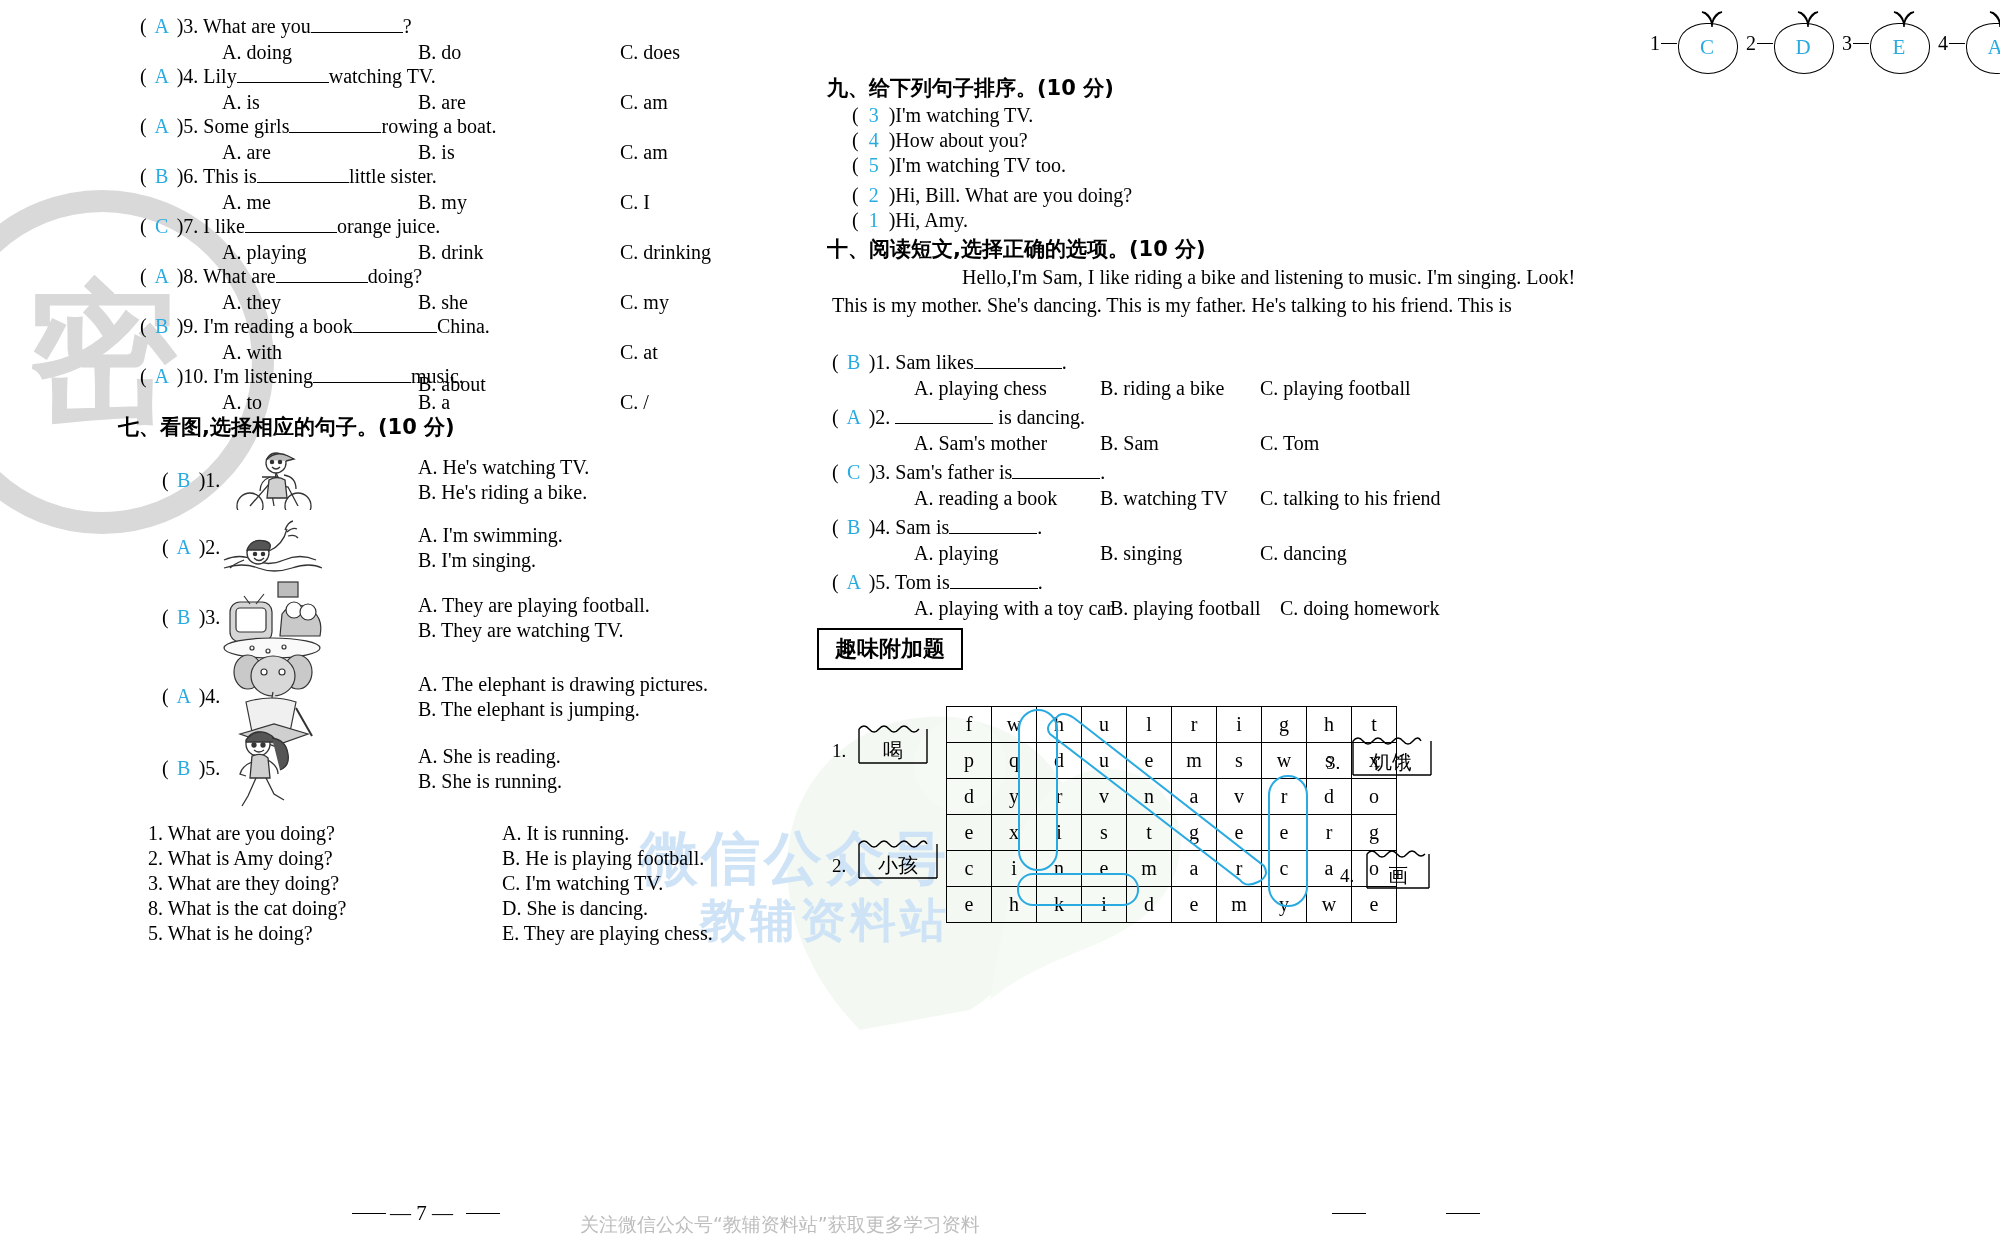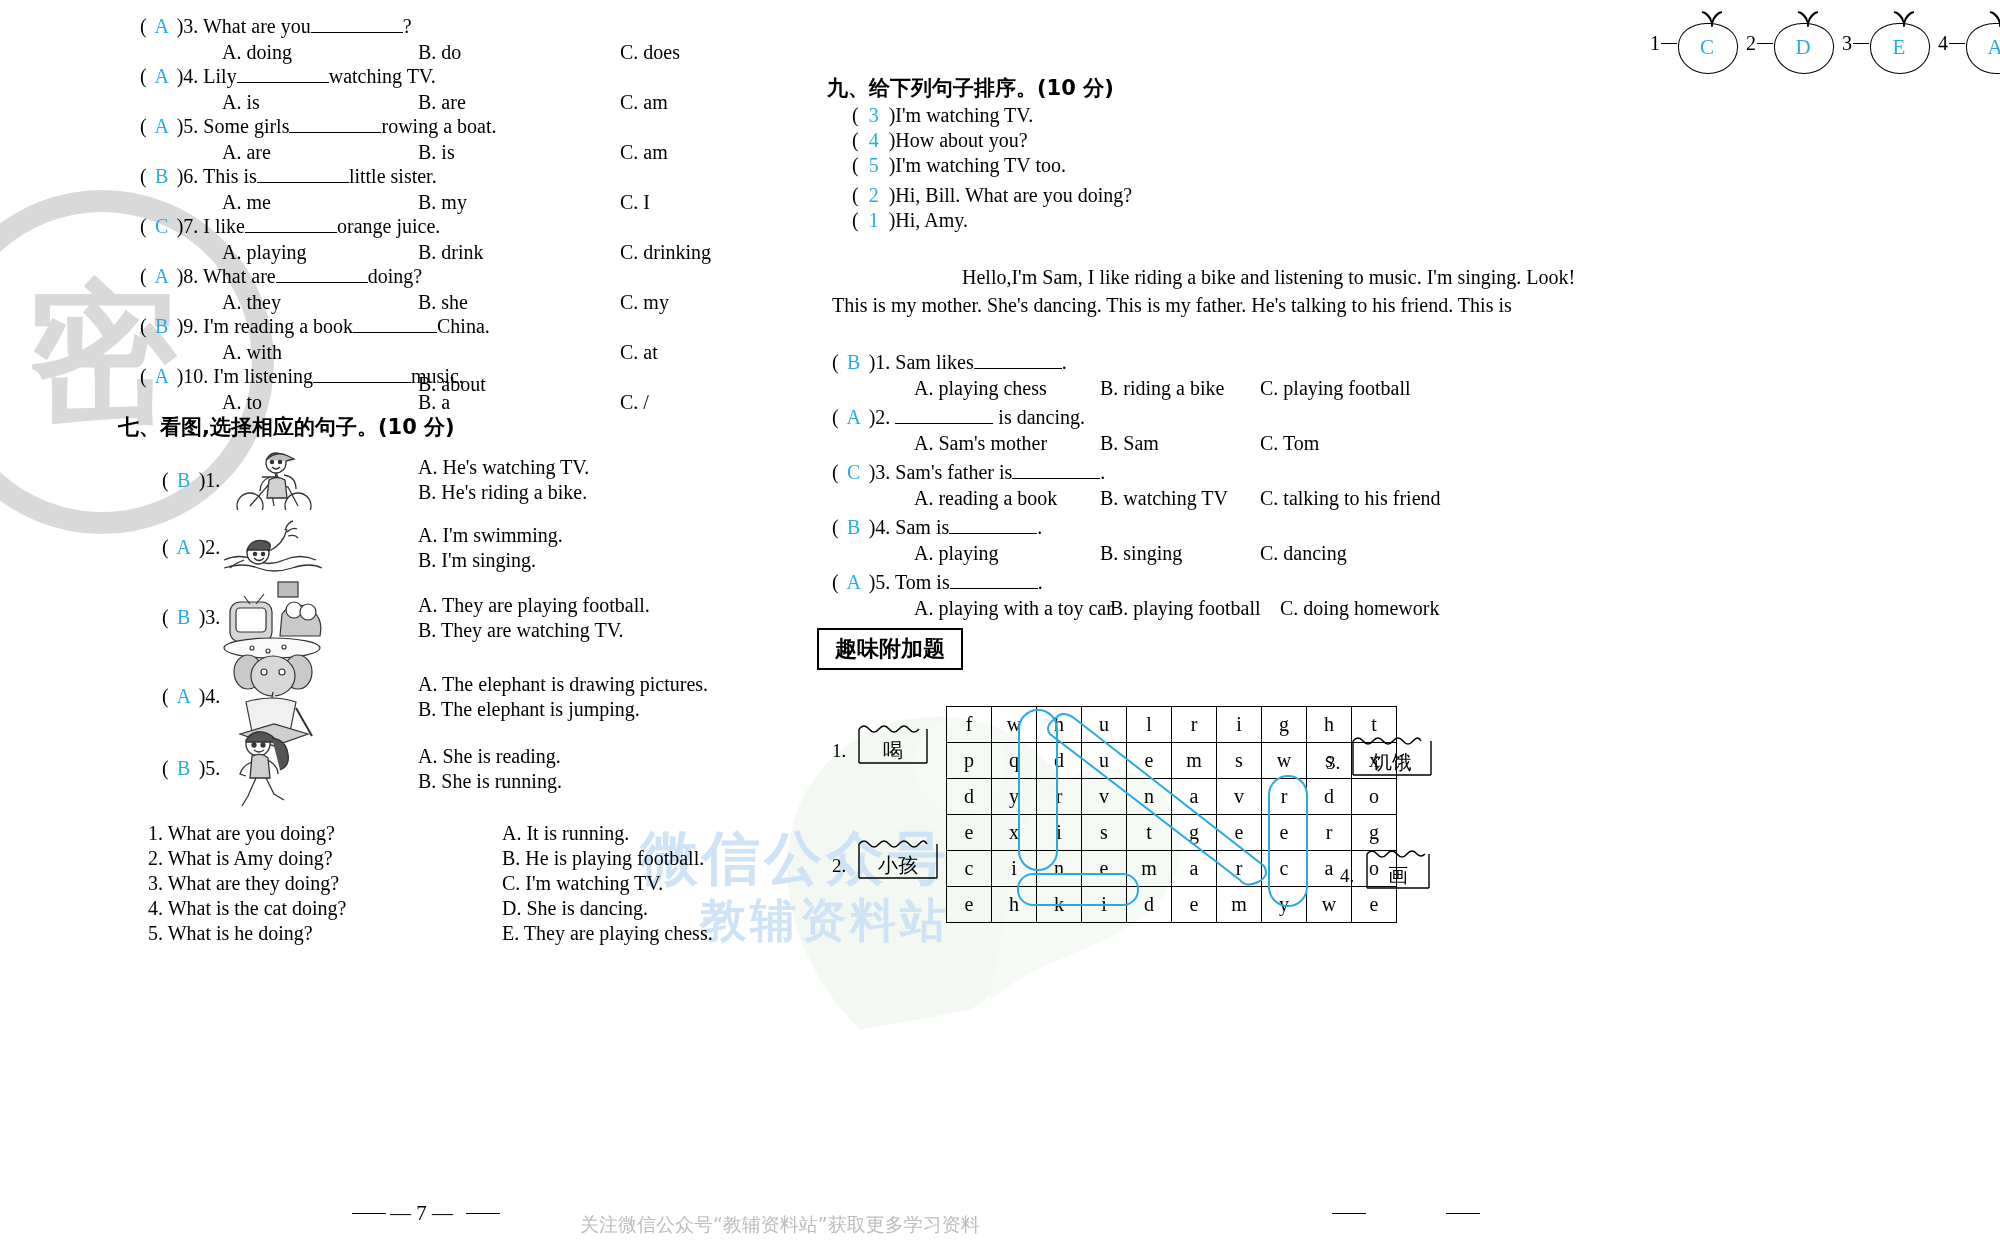--- a/index.html
+++ b/index.html
@@ -318,21 +318,21 @@
         </g>
       </svg>
     </div>
     <div class="row q" style="left:418px;top:744px;">A. She is reading.</div>
     <div class="row q" style="left:418px;top:769px;text-align:right;">B. She is running.</div>
 
 
     <div class="row q" style="left:148px;top:821px;">1. What are you doing?</div>
     <div class="row q" style="left:148px;top:846px;">2. What is Amy doing?</div>
     <div class="row q" style="left:148px;top:871px;">3. What are they doing?</div>
-    <div class="row q" style="left:148px;top:896px;">4. What is the cat doing?</div>
+    <div class="row q" style="left:148px;top:896px;">8. What is the cat doing?</div>
     <div class="row q" style="left:148px;top:921px;">5. What is he doing?</div>
 
     <div class="row q" style="left:502px;top:821px;">A. It is running.</div>
     <div class="row q" style="left:502px;top:846px;">B. He is playing football.</div>
     <div class="row q" style="left:502px;top:871px;">C. I'm watching TV.</div>
     <div class="row q" style="left:502px;top:896px;">D. She is dancing.</div>
     <div class="row q" style="left:502px;top:921px;">E. They are playing chess.</div>
 
     <div class="pgnum pgL">— 7 —</div>
   </div>
@@ -402,20 +402,21 @@
     <div class="row q" style="left:42px;top:153px;">
       (<span class="ans" style="display:inline-block;width:30px;text-align:center;">5</span>)<span>I'm watching TV too.</span>
     </div>
     <div class="row q" style="left:42px;top:183px;">
       (<span class="ans" style="display:inline-block;width:30px;text-align:center;">2</span>)<span>Hi, Bill. What are you doing?</span>
     </div>
     <div class="row q" style="left:42px;top:208px;">
       (<span class="ans" style="display:inline-block;width:30px;text-align:center;">1</span>)<span>Hi, Amy.</span>
     </div>
 
+    <div class="row sec" style="left:17px;top:235px;">十、阅读短文,选择正确的选项。(10 分)</div>
 
     <div class="row q" style="left:152px;top:265px;">Hello,I'm Sam, I like riding a bike and listening to music. I'm singing. Look!</div>
     <div class="row q" style="left:22px;top:293px;">This is my mother. She's dancing. This is my father. He's talking to his friend. This is</div>
 
     <div class="row q" style="left:22px;top:350px;">
       (<span class="ans" style="display:inline-block;width:30px;text-align:center;">B</span>)<span>1.</span>
       <span>Sam likes</span><span class="blank" style="width:88px;"></span><span>.</span>
     </div>
     <div class="row q" style="left:104px;top:376px;">A. playing chess</div>
     <div class="row q" style="left:290px;top:376px;">B. riding a bike</div>

